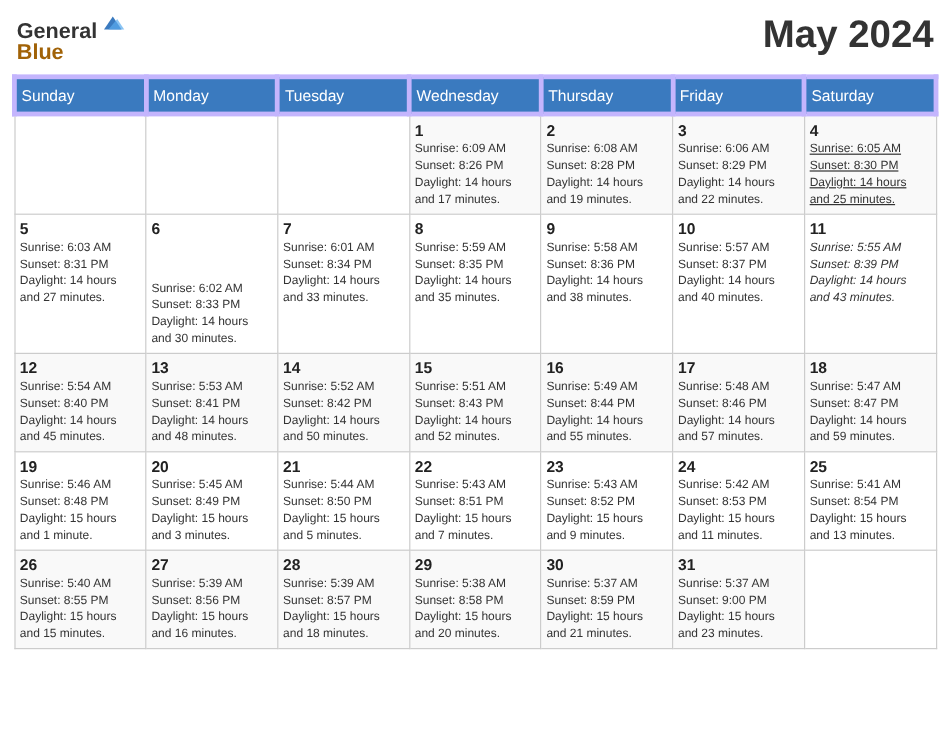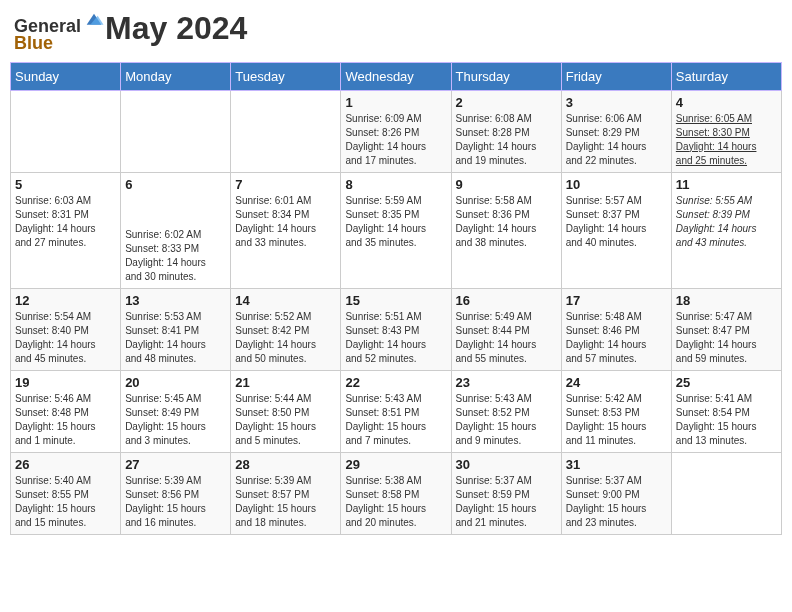--- a/index.html
+++ b/index.html
@@ -5,20 +5,21 @@
     * { box-sizing: border-box; margin: 0; padding: 0; }
     body {
       font-family: Arial, sans-serif;
       background: #fff;
       width: 792px;
       min-height: 612px;
       padding: 10px;
     }
     .header {
       display: flex;
+      justify-content: space-between;
       align-items: flex-start;
       margin-bottom: 8px;
       padding: 0 4px;
     }
     .logo {
       display: flex;
       align-items: center;
       gap: 2px;
     }
     .logo-text {
@@ -49,21 +50,21 @@
       border-collapse: collapse;
       font-size: 11px;
     }
     thead tr th {
       background-color: #3a7abf;
       color: #fff;
       padding: 6px 4px;
       text-align: left;
       font-size: 13px;
       font-weight: normal;
-      border: 1px solid #c4b5fd;
+      border: 4px solid #c4b5fd;
     }
     tbody tr td {
       border: 1px solid #ccc;
       vertical-align: top;
       padding: 4px;
       height: 82px;
       width: 14.28%;
       background: #fff;
     }
     tbody tr:nth-child(odd) td {

